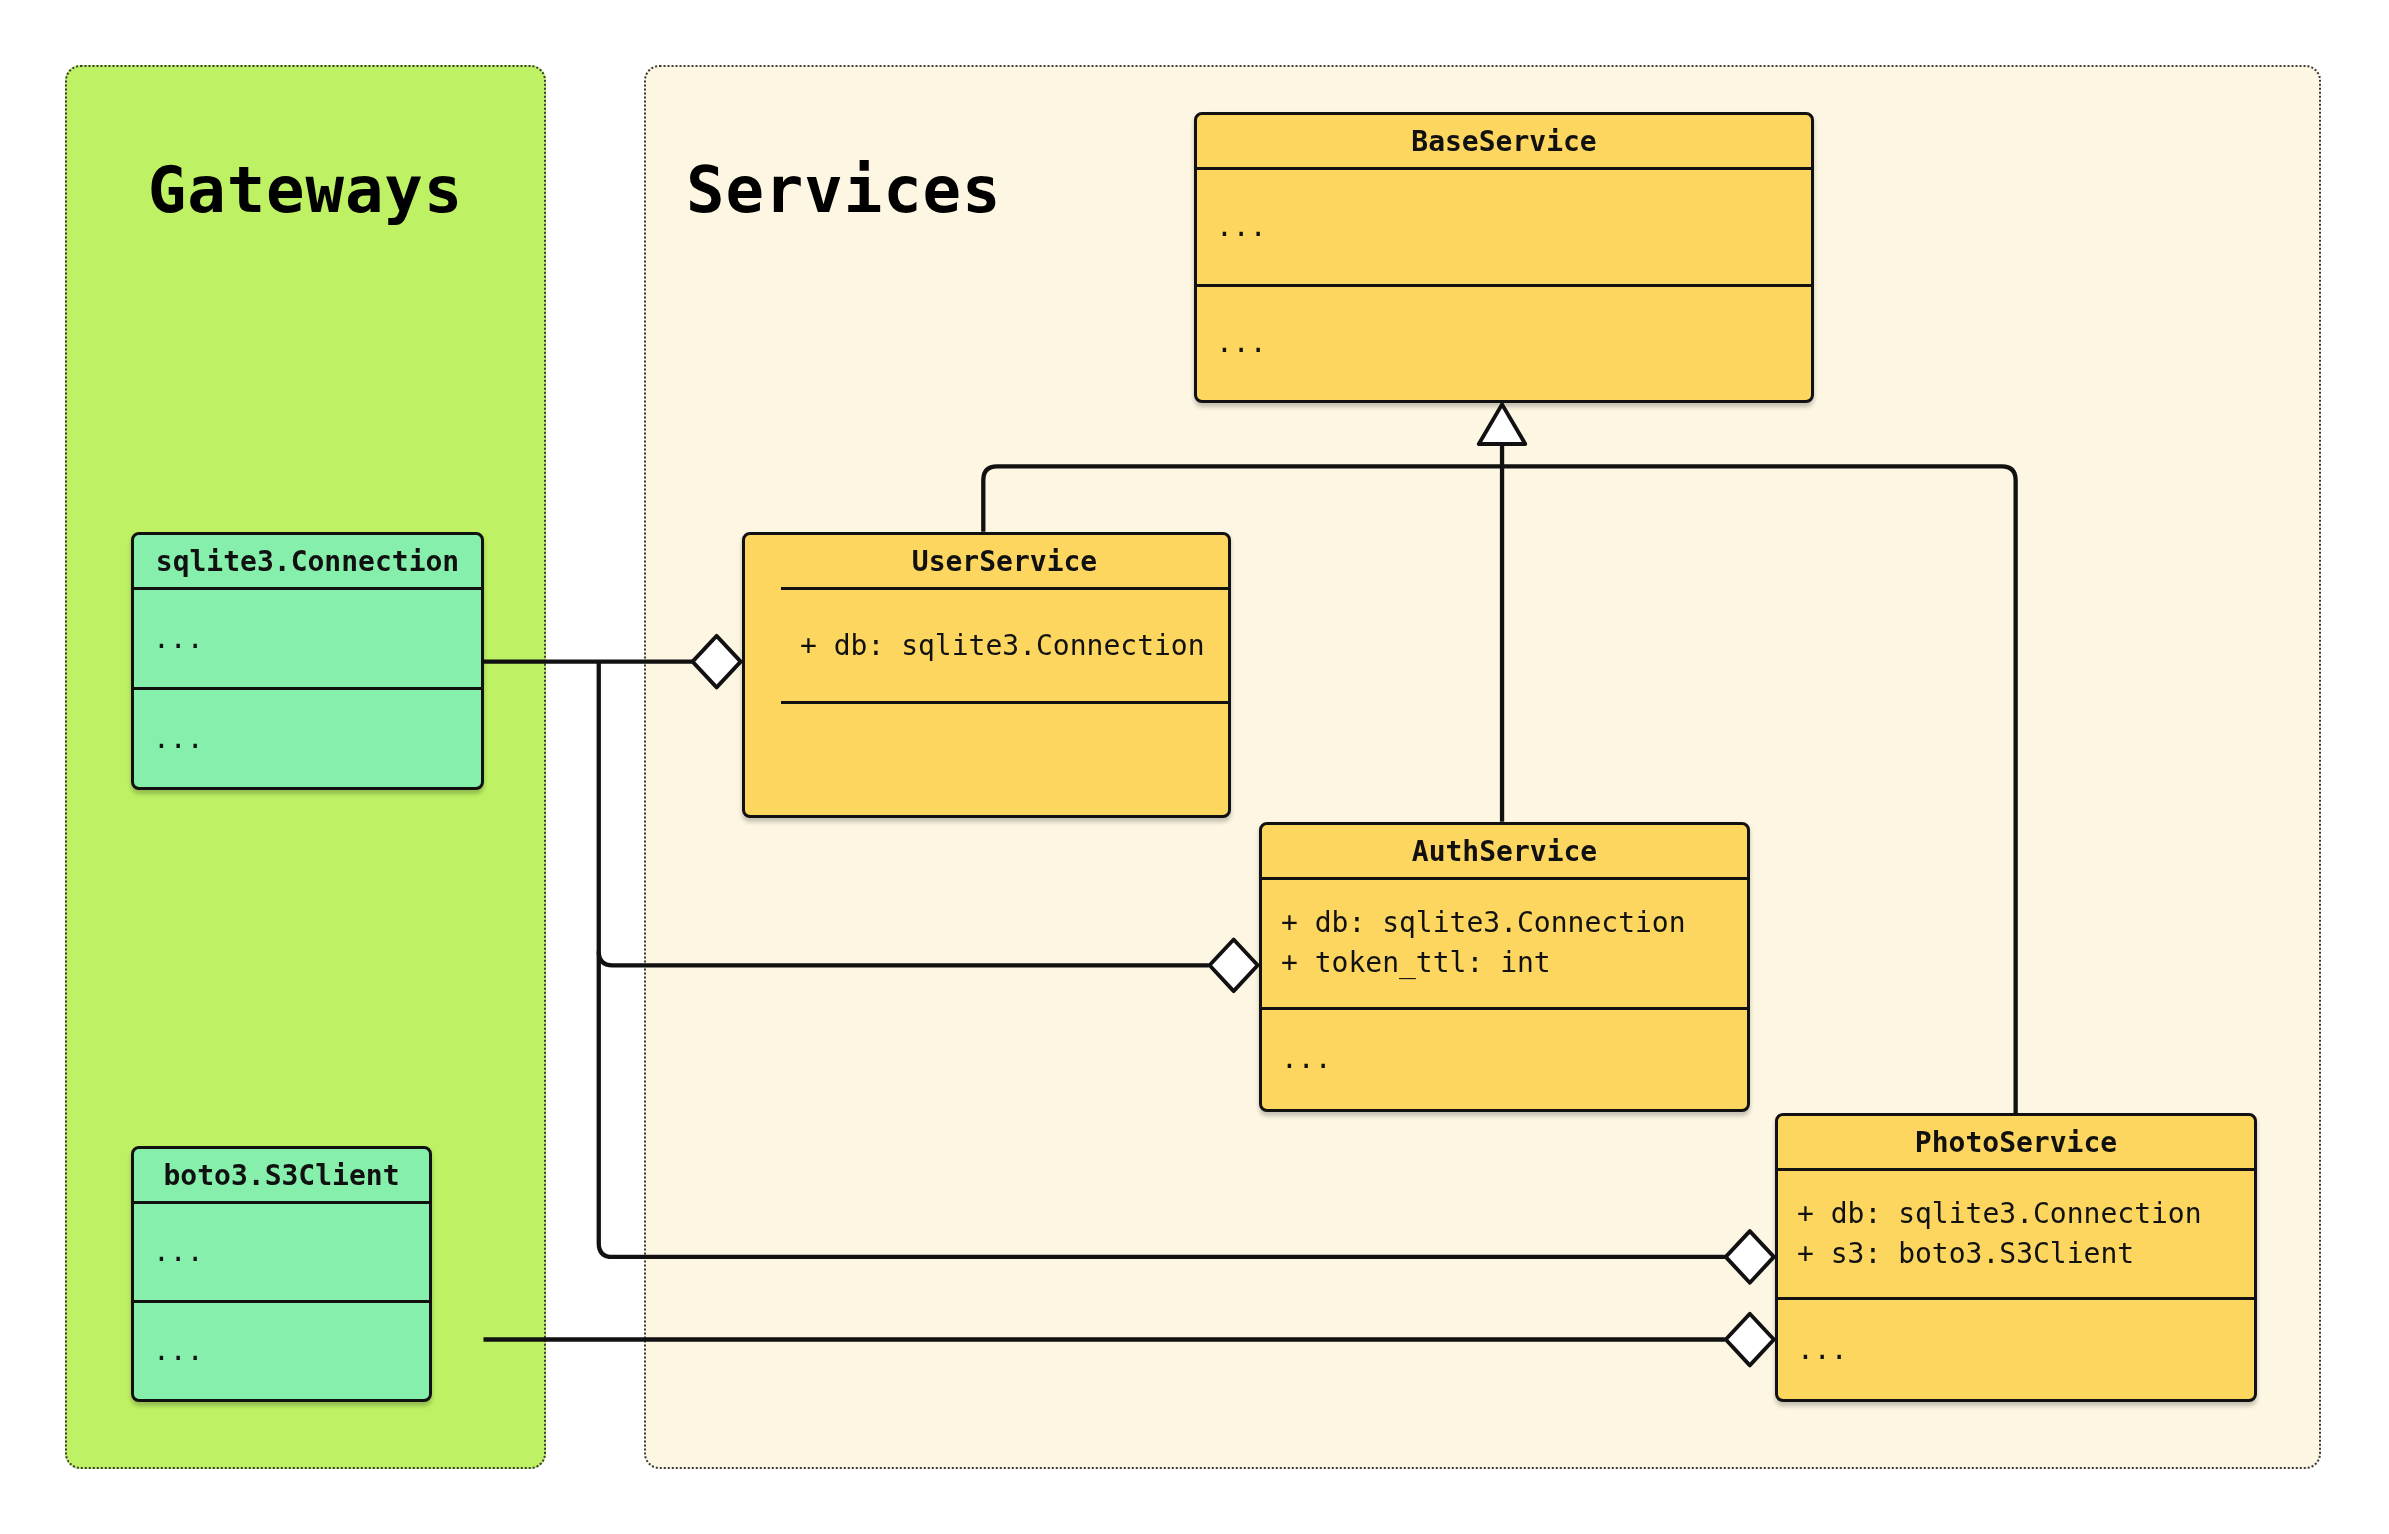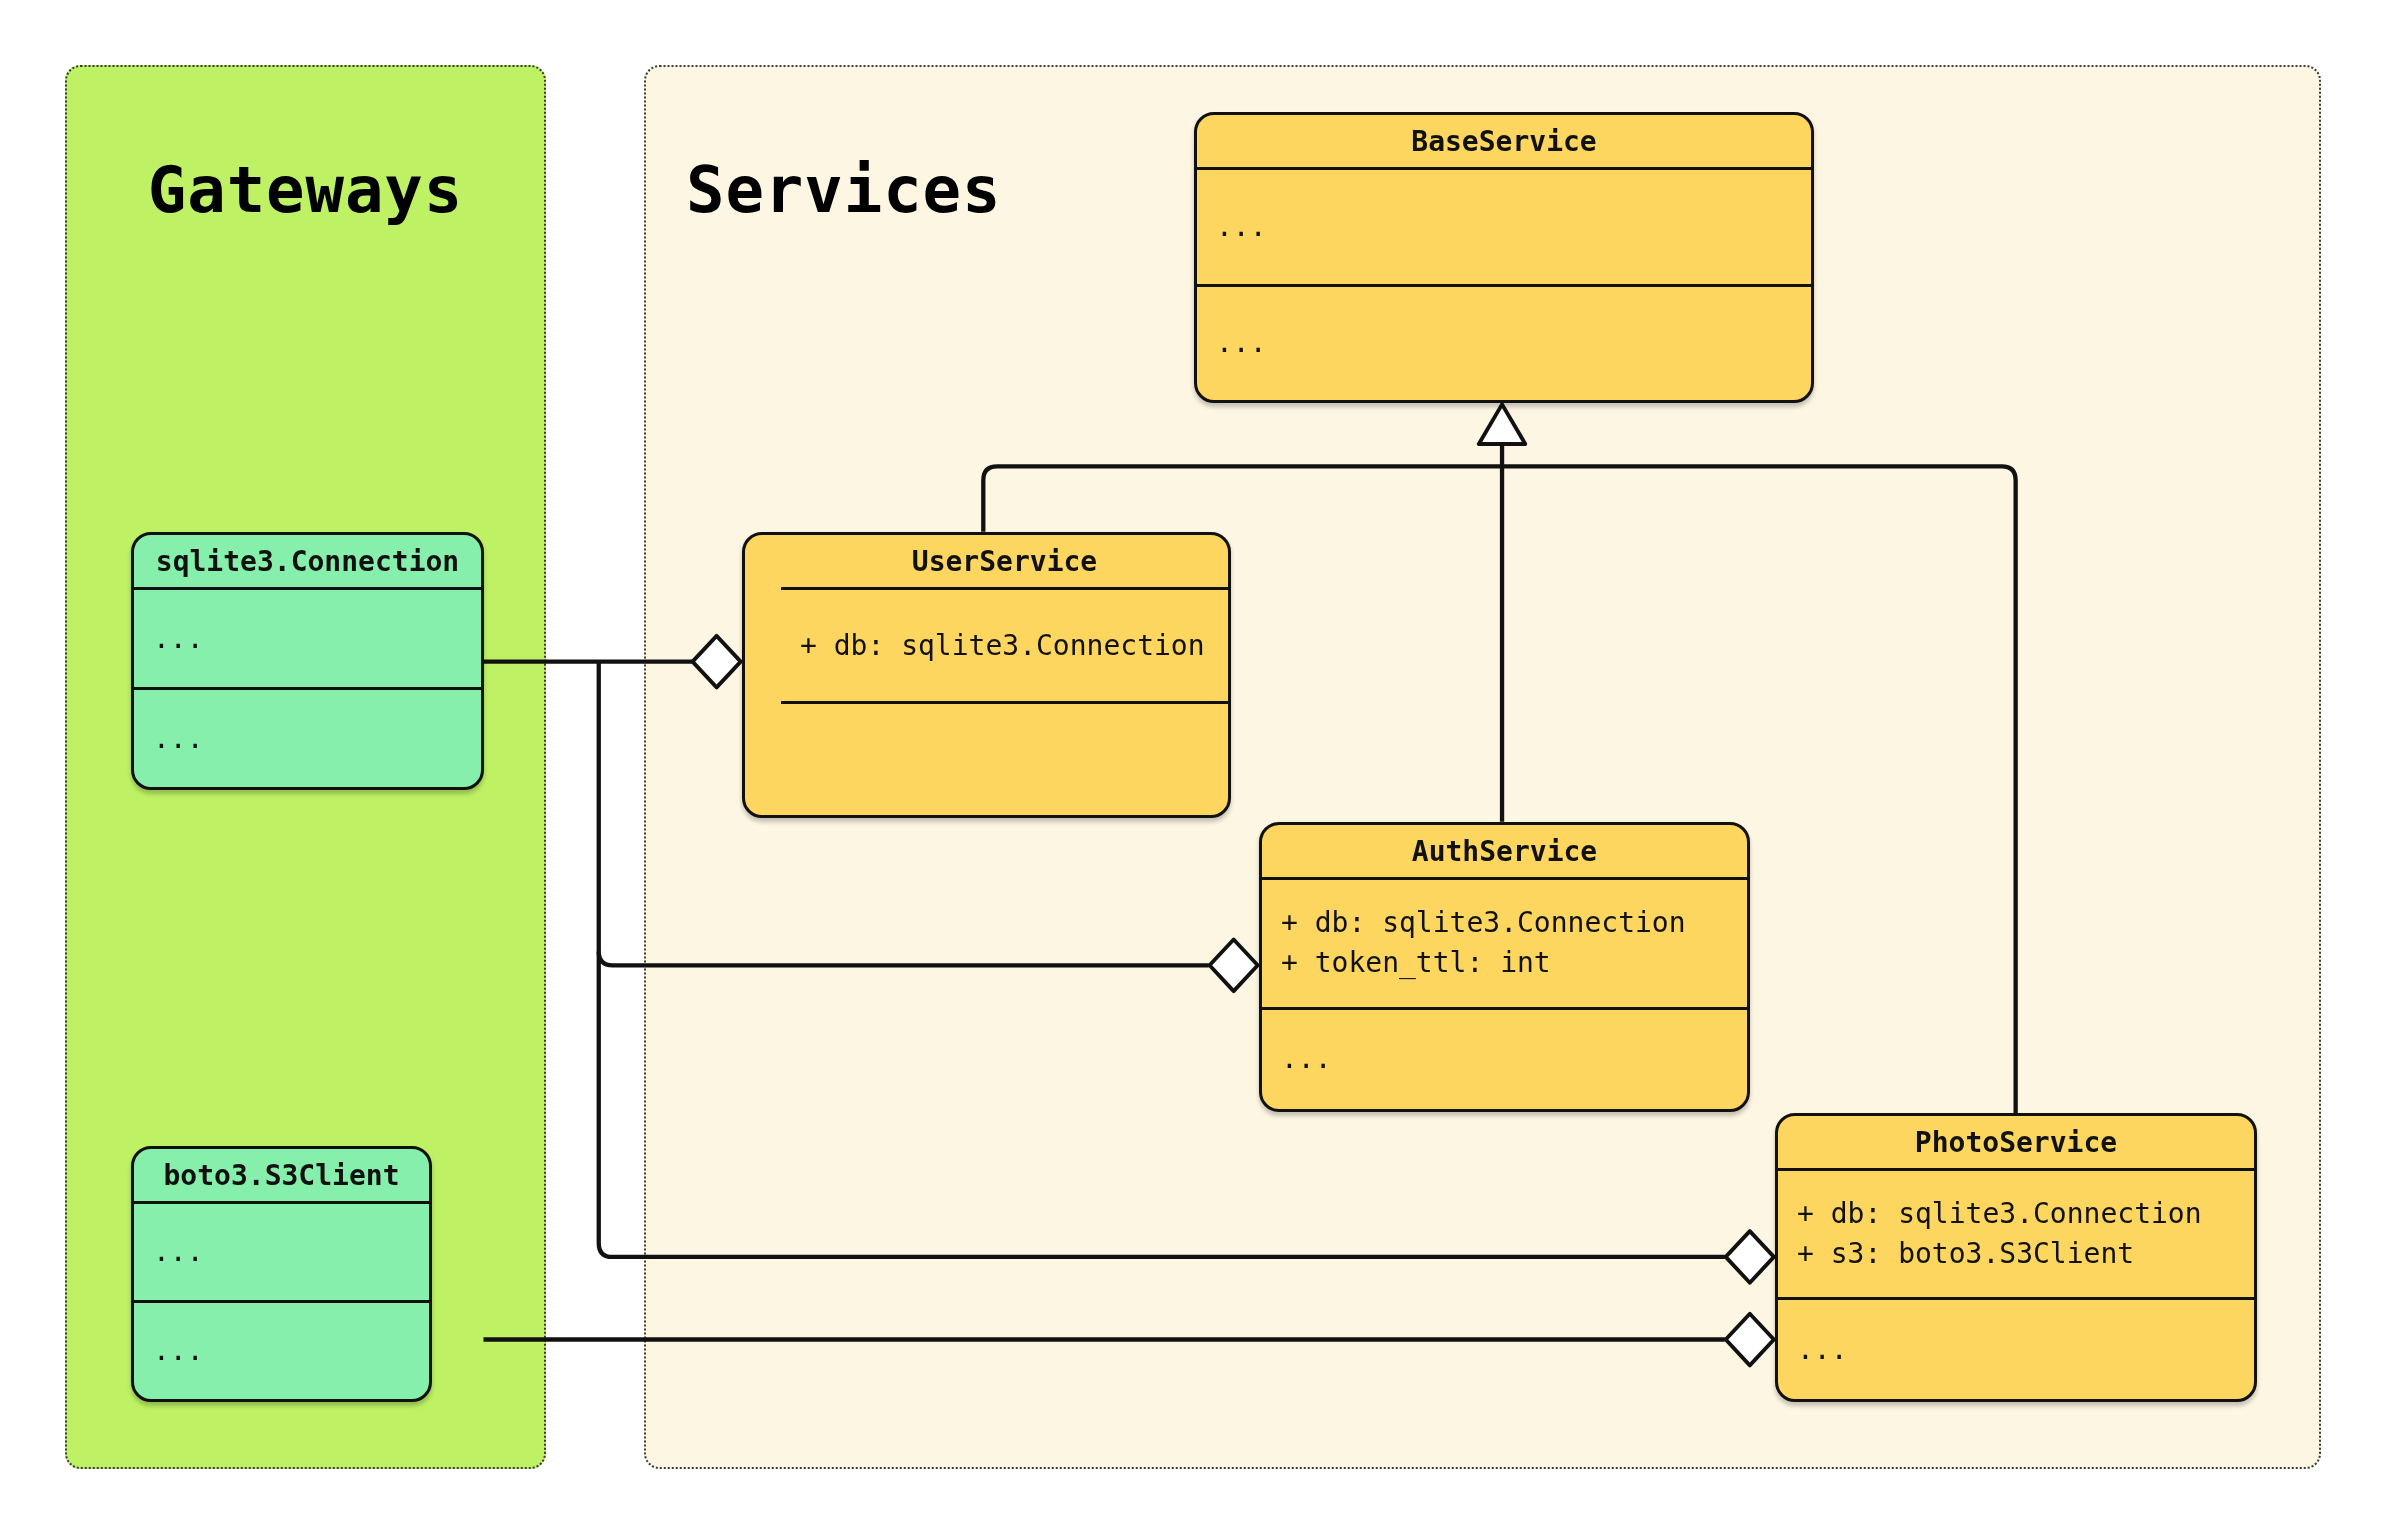--- a/index.html
+++ b/index.html
@@ -26,21 +26,21 @@
     color:#000000;
     letter-spacing:0.9px;
     white-space:nowrap;
   }
   .group-title.centered{ left:0; width:100%; text-align:center;}
   .group-title.leftal{ left:40px; }
 
   .uml-class{
     position:absolute;
     border:3.4px solid #111111;
-    border-radius:20px;
+    border-radius:8px;
     box-sizing:border-box;
     display:flex;
     flex-direction:column;
     box-shadow:0 3.4px 4.3px rgba(0,0,0,0.22);
     overflow:hidden;
   }
   .uml-class.yellow{ background:#fcd65f; }
   .uml-class.blue{ background:#86efac; }
   .uml-title{
     height:52px;

